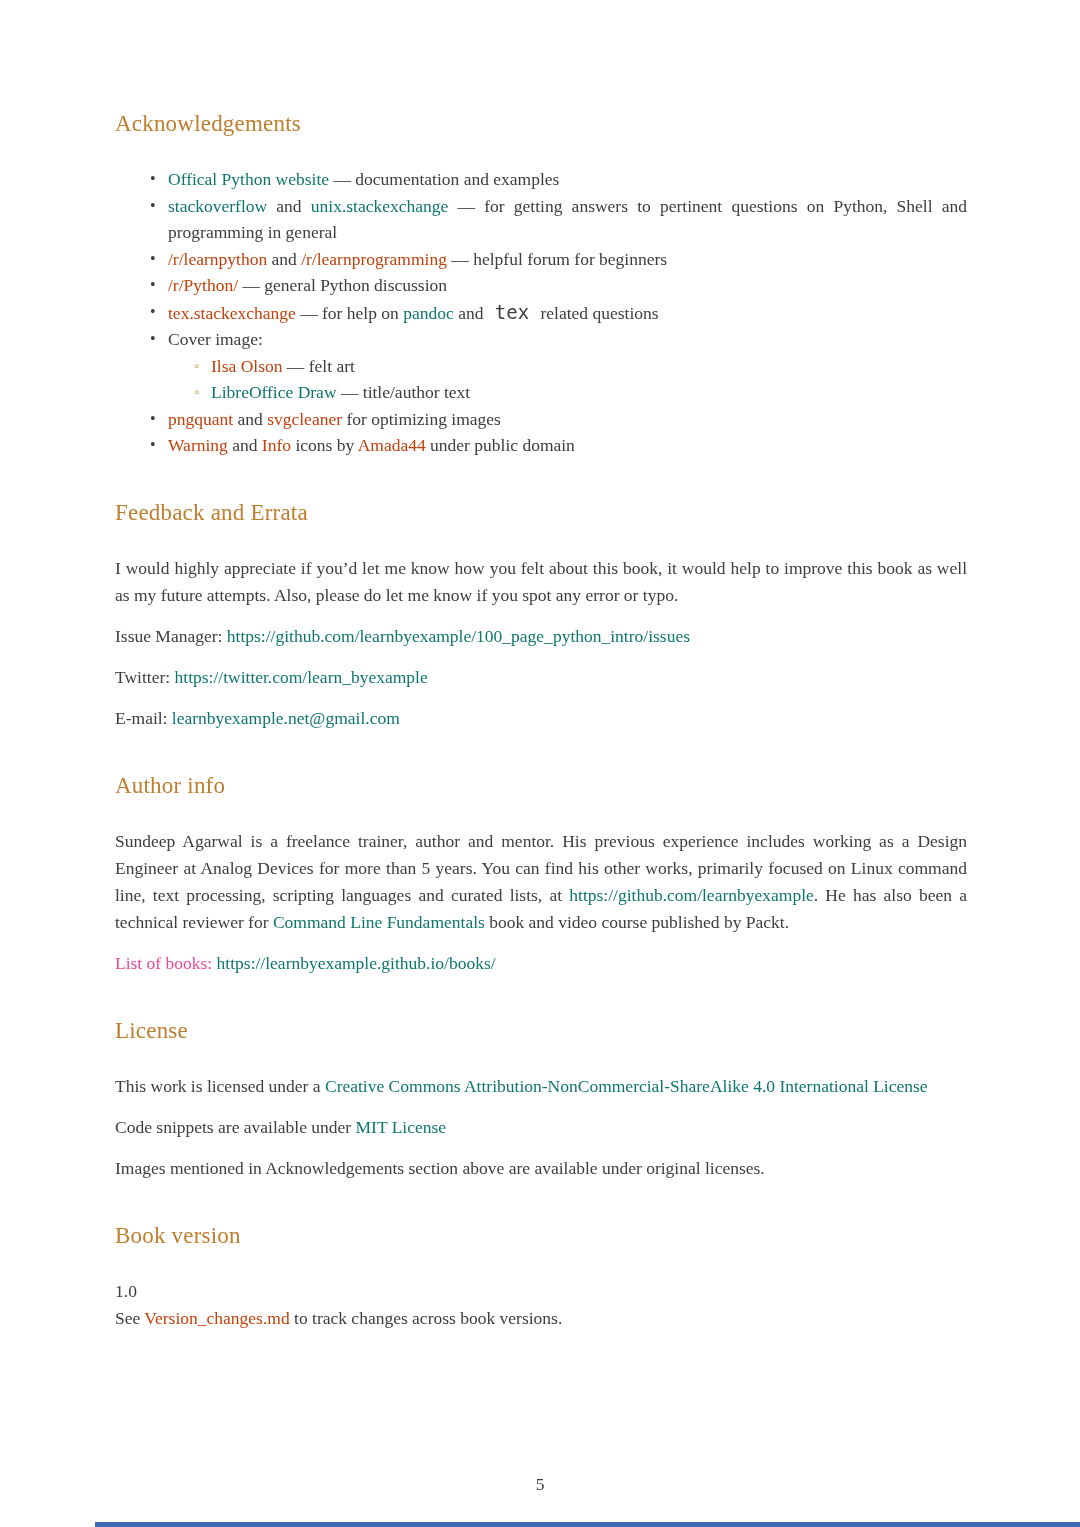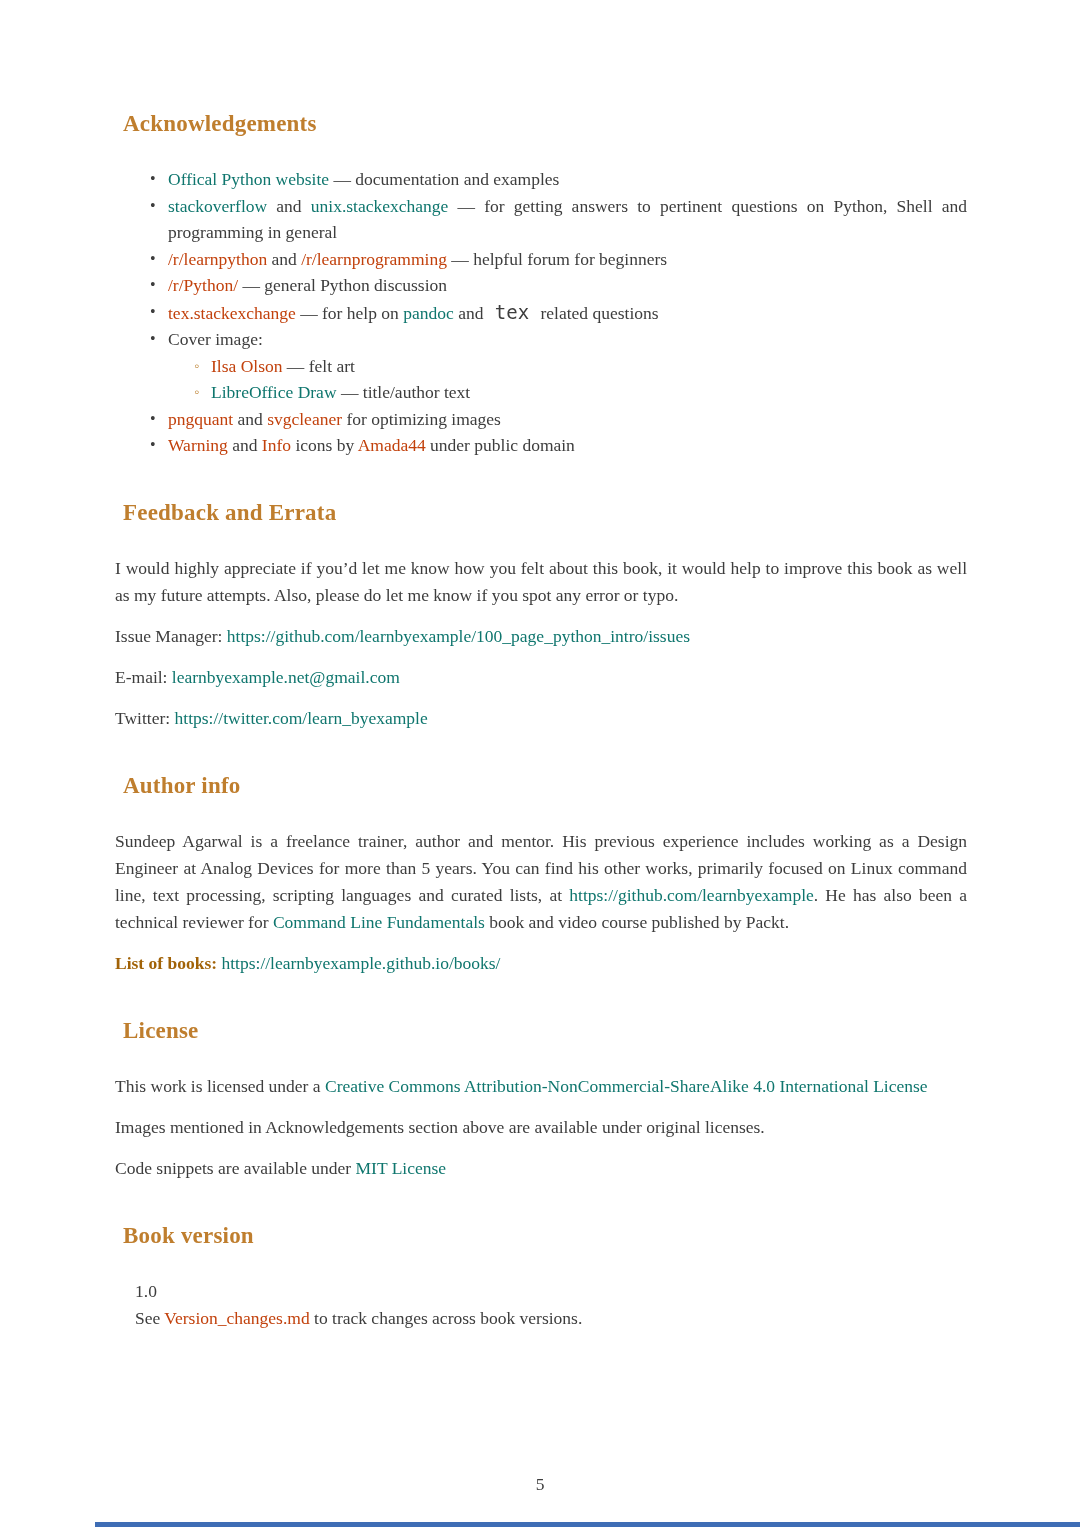--- a/index.html
+++ b/index.html
@@ -7,23 +7,23 @@
   body {
     width:1080px; height:1527px;
     position:relative; overflow:hidden;
     font-family:"Liberation Serif", serif;
     color:#3d3d3d;
     font-size:17.5px;
   }
   .page { padding:112px 113px 0 115px; }
 
   h2.sec-title {
-    font-size:23px; font-weight:bold;
+    font-size:23px; font-weight:normal;
     color:#bf7e2e;
-    margin:42px 0 30px 8px;
+    margin:42px 0 30px 0;
     line-height:1.05;
     letter-spacing:0.2px;
   }
   h2.sec-title.first { margin-top:0; }
 
   p.para, .para {
     line-height:27px;
     margin:0 0 14px 0;
     text-align:justify;
   }
@@ -38,23 +38,23 @@
   .lnk.blue { color:#0f766e; }
   .lnk.orange { color:#c2410c; }
 
   code.inline-code {
     font-family:"DejaVu Sans Mono", monospace;
     font-size:19px;
     padding:0 7px;
     color:#3d3d3d;
   }
 
-  strong.bold-label { font-weight:bold; color:#a16207; }
+  strong.bold-label { font-weight:normal; color:#ec4899; }
 
-  .version-line { line-height:27px; text-align:justify;margin-left:20px; }
+  .version-line { line-height:27px; text-align:justify; }
 
   .page-number {
     position:absolute; bottom:32px; left:0;
     width:100%; text-align:center;
     font-size:17.5px; color:#3d3d3d;
   }
   .footer-bar {
     position:absolute; bottom:0; left:95px; right:0;
     height:5px; background:#3e6db5;
   }
@@ -74,31 +74,31 @@
       <li class="li lvl1"><span class="marker">•</span><span><span>Cover image:</span></span></li>
       <li class="li lvl2"><span class="marker">◦</span><span><a class="lnk orange">Ilsa Olson</a><span> — felt art</span></span></li>
       <li class="li lvl2"><span class="marker">◦</span><span><a class="lnk blue">LibreOffice Draw</a><span> — title/author text</span></span></li>
       <li class="li lvl1"><span class="marker">•</span><span><a class="lnk orange">pngquant</a><span> and </span><a class="lnk orange">svgcleaner</a><span> for optimizing images</span></span></li>
       <li class="li lvl1"><span class="marker">•</span><span><a class="lnk orange">Warning</a><span> and </span><a class="lnk orange">Info</a><span> icons by </span><a class="lnk orange">Amada44</a><span> under public domain</span></span></li>
     </ul>
 
   <h2 class="sec-title">Feedback and Errata</h2>
   <p class="para">I would highly appreciate if you’d let me know how you felt about this book, it would help to improve this book as well as my future attempts. Also, please do let me know if you spot any error or typo.</p>
   <p class="para"><span>Issue Manager: </span><a class="lnk blue">https://github.com/learnbyexample/100_page_python_intro/issues</a></p>
+  <p class="para"><span>Twitter: </span><a class="lnk blue">https://twitter.com/learn_byexample</a></p>
   <p class="para"><span>E-mail: </span><a class="lnk blue">learnbyexample.net@gmail.com</a></p>
-  <p class="para"><span>Twitter: </span><a class="lnk blue">https://twitter.com/learn_byexample</a></p>
 
   <h2 class="sec-title">Author info</h2>
   <p class="para"><span>Sundeep Agarwal is a freelance trainer, author and mentor. His previous experience includes working as a Design Engineer at Analog Devices for more than 5 years. You can find his other works, primarily focused on Linux command line, text processing, scripting languages and curated lists, at </span><a class="lnk blue">https://github.com/learnbyexample</a><span>. He has also been a technical reviewer for </span><a class="lnk blue">Command Line Fundamentals</a><span> book and video course published by Packt.</span></p>
   <p class="para"><strong class="bold-label">List of books:</strong><span> </span><a class="lnk blue">https://learnbyexample.github.io/books/</a></p>
 
   <h2 class="sec-title">License</h2>
   <p class="para"><span>This work is licensed under a </span><a class="lnk blue">Creative Commons Attribution-NonCommercial-ShareAlike 4.0 International License</a></p>
+  <p class="para"><span>Code snippets are available under </span><a class="lnk blue">MIT License</a></p>
   <p class="para"><span>Images mentioned in Acknowledgements section above are available under original licenses.</span></p>
-  <p class="para"><span>Code snippets are available under </span><a class="lnk blue">MIT License</a></p>
 
   <h2 class="sec-title">Book version</h2>
   <div class="para">
     <div class="version-line">1.0</div>
     <div class="version-line"><span>See </span><a class="lnk orange">Version_changes.md</a><span> to track changes across book versions.</span></div>
   </div>
 
 </div>
 
 <div class="page-number">5</div>

